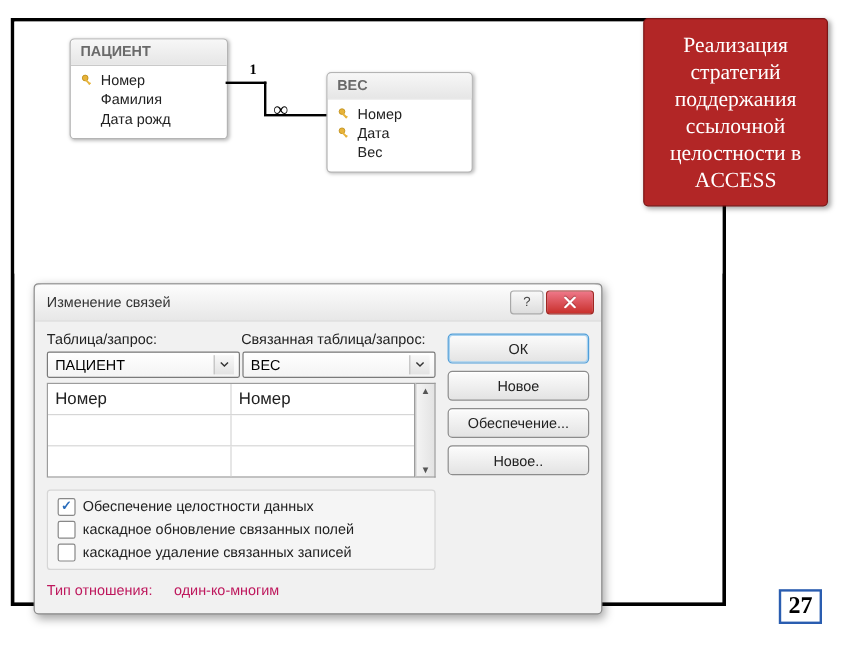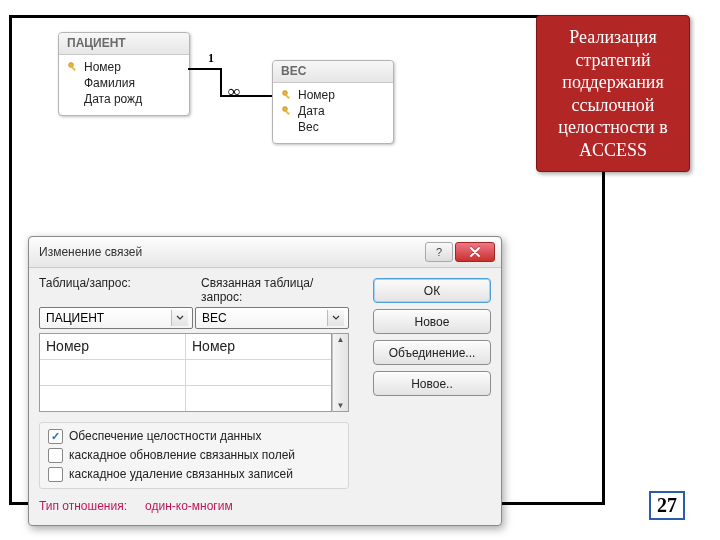--- a/index.html
+++ b/index.html
@@ -115,21 +115,21 @@
     background: linear-gradient(#e78, #c9302c);
     border-color: #a02622;
     color: #fff;
     width: 38px;
   }
   .tb-btn.close svg { filter: drop-shadow(0 -1px 0 rgba(0,0,0,.25)); }
 
   .dlg-body {
     display: flex;
     padding: 8px 10px 12px;
-    gap: 24px;
+    gap: 10px;
   }
   .dlg-left { flex: 1; }
   .dlg-right {
     width: 118px;
     display: flex;
     flex-direction: column;
     gap: 6px;
     padding-top: 2px;
   }
   .lbl-row {
@@ -419,21 +419,21 @@
       </div>
 
       <div class="dlg-right">
         <div class="dlg-btn default">
             <span>ОК</span>
           </div>
         <div class="dlg-btn">
             <span>Новое</span>
           </div>
         <div class="dlg-btn">
-            <span>Объединение...</span>
+            <span>Обеспечение...</span>
           </div>
         <div class="dlg-btn">
             <span>Новое..</span>
           </div>
       </div>
     </div>
   </div>
 </div>
 
 <div class="side-label">Реализация стратегий поддержания ссылочной целостности в ACCESS</div>

